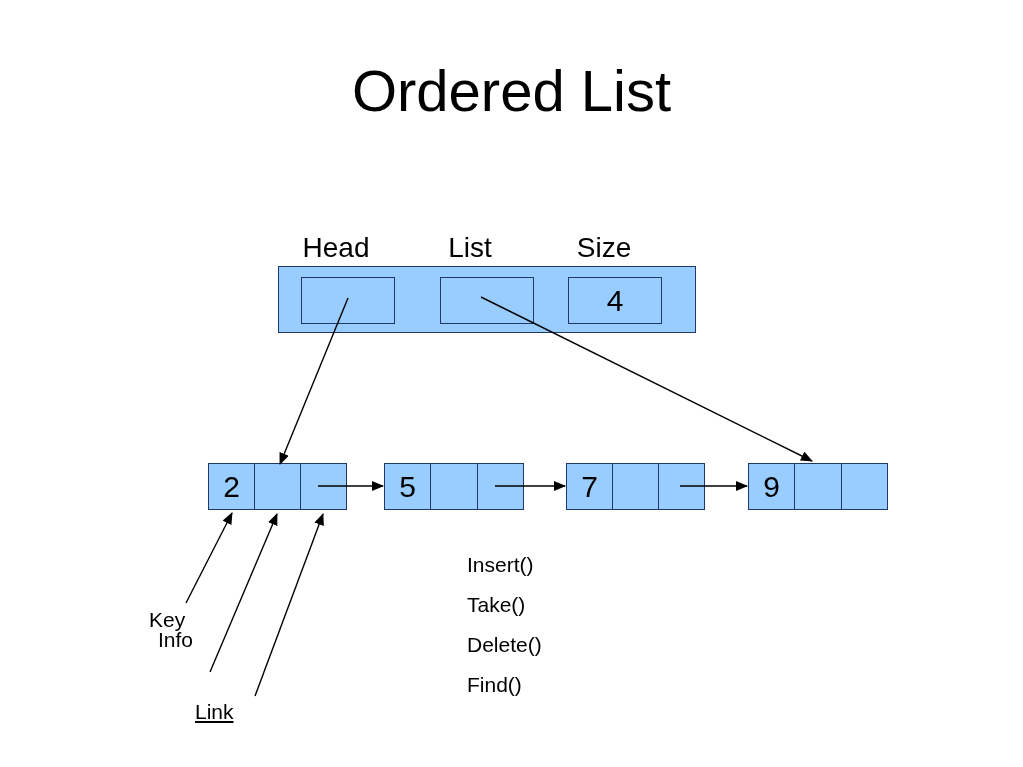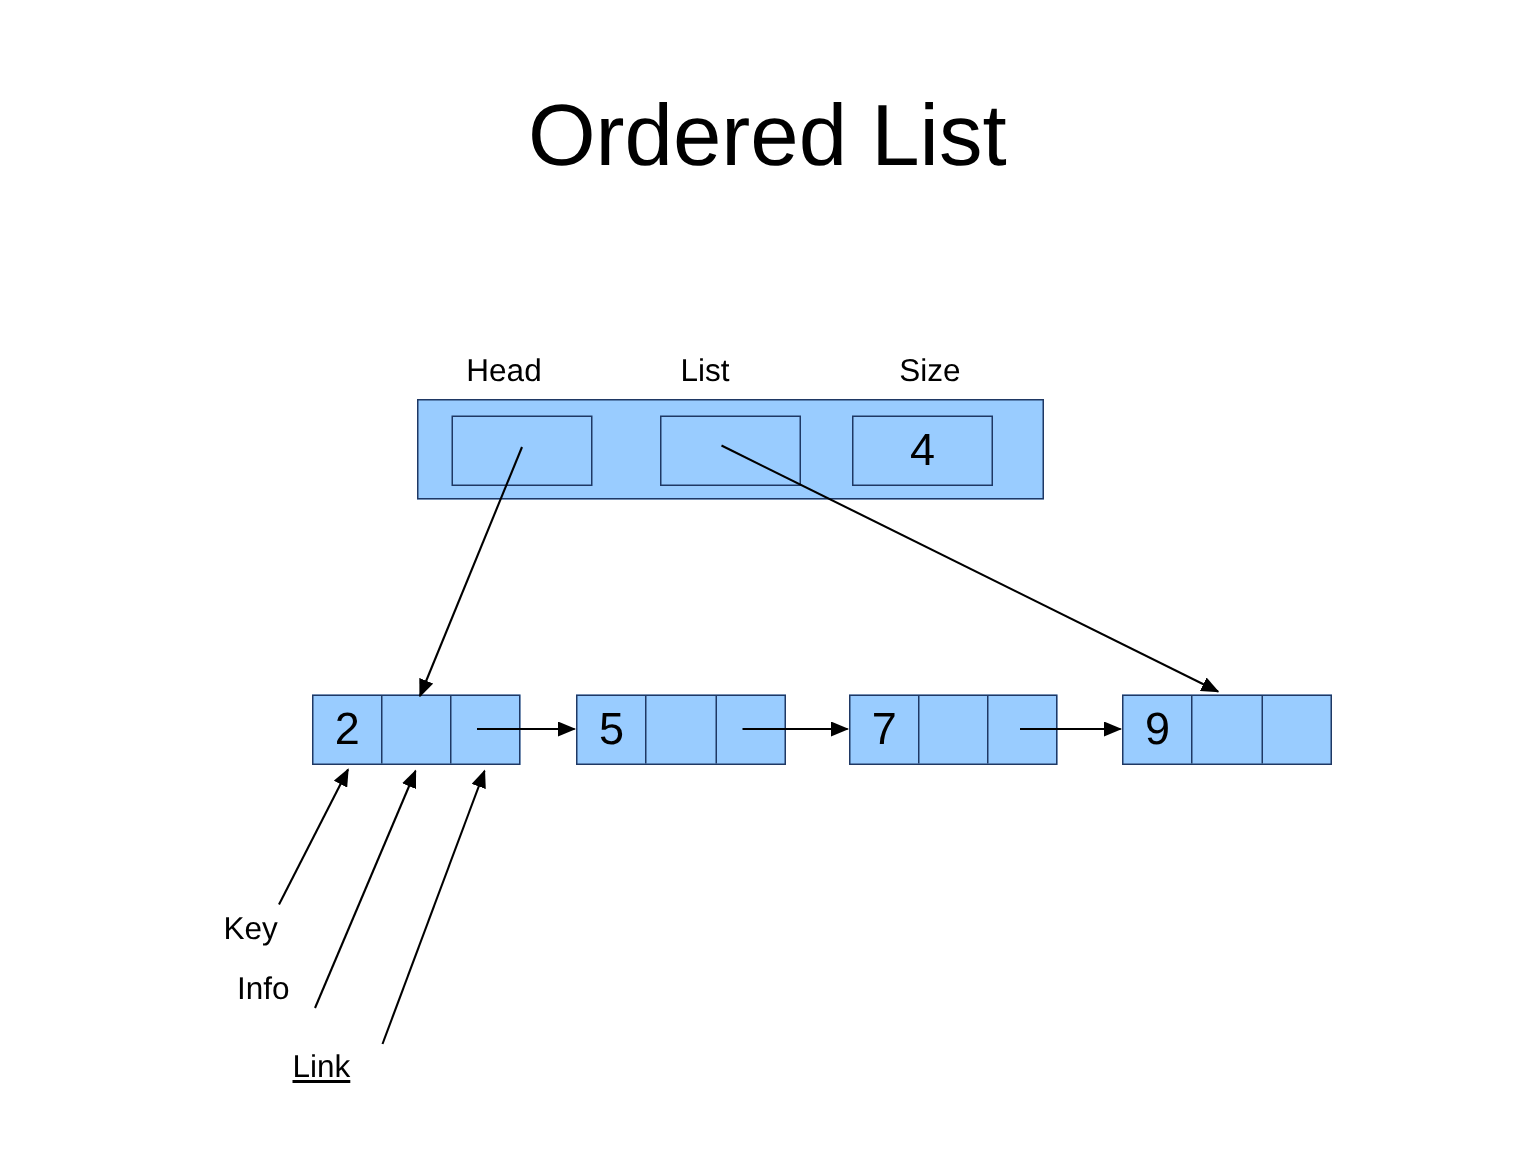--- a/index.html
+++ b/index.html
@@ -5,21 +5,21 @@
   html,body { margin:0; padding:0; background:#ffffff; }
   .slide {
     position:relative; width:1023px; height:767px; background:#ffffff;
     font-family:"Liberation Sans", sans-serif; color:#000; overflow:hidden;
   }
   .title {
     position:absolute; top:62px; left:0; width:100%;
     text-align:center; font-size:58px; line-height:58px; font-weight:400;
   }
   .pointer-label {
-    position:absolute; top:236px; font-size:21px; line-height:24px;
+    position:absolute; top:236px; font-size:28px; line-height:24px;
     transform:translateX(-50%); white-space:nowrap;
   }
   .control-block {
     position:absolute; left:278px; top:266px; width:418px; height:67px;
     background:#99CCFF; border:1px solid #1F3864; box-sizing:border-box;
   }
   .slot {
     position:absolute; top:277px; width:94px; height:47px;
     border:1px solid #1F3864; box-sizing:border-box;
     display:flex; align-items:center; justify-content:center; font-size:30px;
@@ -33,39 +33,39 @@
   }
   .node-1 { left:208px; width:139px; }
   .node-2 { left:384px; width:140px; }
   .node-3 { left:566px; width:139px; }
   .node-4 { left:748px; width:140px; }
   .cell { flex:1 1 0; }
   .cell + .cell { border-left:1px solid #1F3864; }
   .cell-key { display:flex; align-items:center; justify-content:center; font-size:30px; }
   .field-label { position:absolute; font-size:21px; line-height:24px; white-space:nowrap; }
   .field-label-key  { left:149px; top:608px; }
-  .field-label-info { left:158px; top:648px; }
+  .field-label-info { left:158px; top:628px; }
   .field-label-link { left:195px; top:700px;text-decoration:underline; }
   .methods { position:absolute; left:467px; top:549px; font-size:21px; }
   .methods .method-item { height:40px; line-height:32px; }
   .arrow-layer {
     position:absolute; left:0; top:0; width:1023px; height:767px;
     pointer-events:none;
   }
 </style>
 </head>
 <body>
 
 <div class="slide">
 
   <div class="title">Ordered List</div>
 
   <div class="pointer-label" style="left:336px;">Head</div>
   <div class="pointer-label" style="left:470px;">List</div>
-  <div class="pointer-label" style="left:620px;">Size</div>
+  <div class="pointer-label" style="left:604px;">Size</div>
 
   <div class="control-block"></div>
   <div class="slot slot-head"></div>
   <div class="slot slot-tail"></div>
   <div class="slot slot-size">
     <span>4</span>
   </div>
 
   <div class="node node-1">
     <div class="cell cell-key">
@@ -93,20 +93,26 @@
       <span>9</span>
     </div>
     <div class="cell"></div>
     <div class="cell"></div>
   </div>
 
   <div class="field-label field-label-key">Key</div>
   <div class="field-label field-label-info">Info</div>
   <div class="field-label field-label-link">Link</div>
 
+  <div class="methods">
+    <div class="method-item">Insert()</div>
+    <div class="method-item">Take()</div>
+    <div class="method-item">Delete()</div>
+    <div class="method-item">Find()</div>
+  </div>
 
   <svg class="arrow-layer" width="1023" height="767" viewBox="0 0 1023 767" xmlns="http://www.w3.org/2000/svg">
     <defs>
       <marker id="arrowhead" viewBox="0 0 12 10" markerWidth="12" markerHeight="10" refX="11" refY="5" orient="auto" markerUnits="userSpaceOnUse">
         <path d="M0,0 L12,5 L0,10 z" fill="#000000"></path>
       </marker>
     </defs>
     <g stroke="#000000" stroke-width="1.4" fill="none">
       <line x1="348" y1="298" x2="280" y2="464" marker-end="url(#arrowhead)"></line>
       <line x1="481" y1="297" x2="812" y2="461" marker-end="url(#arrowhead)"></line>

